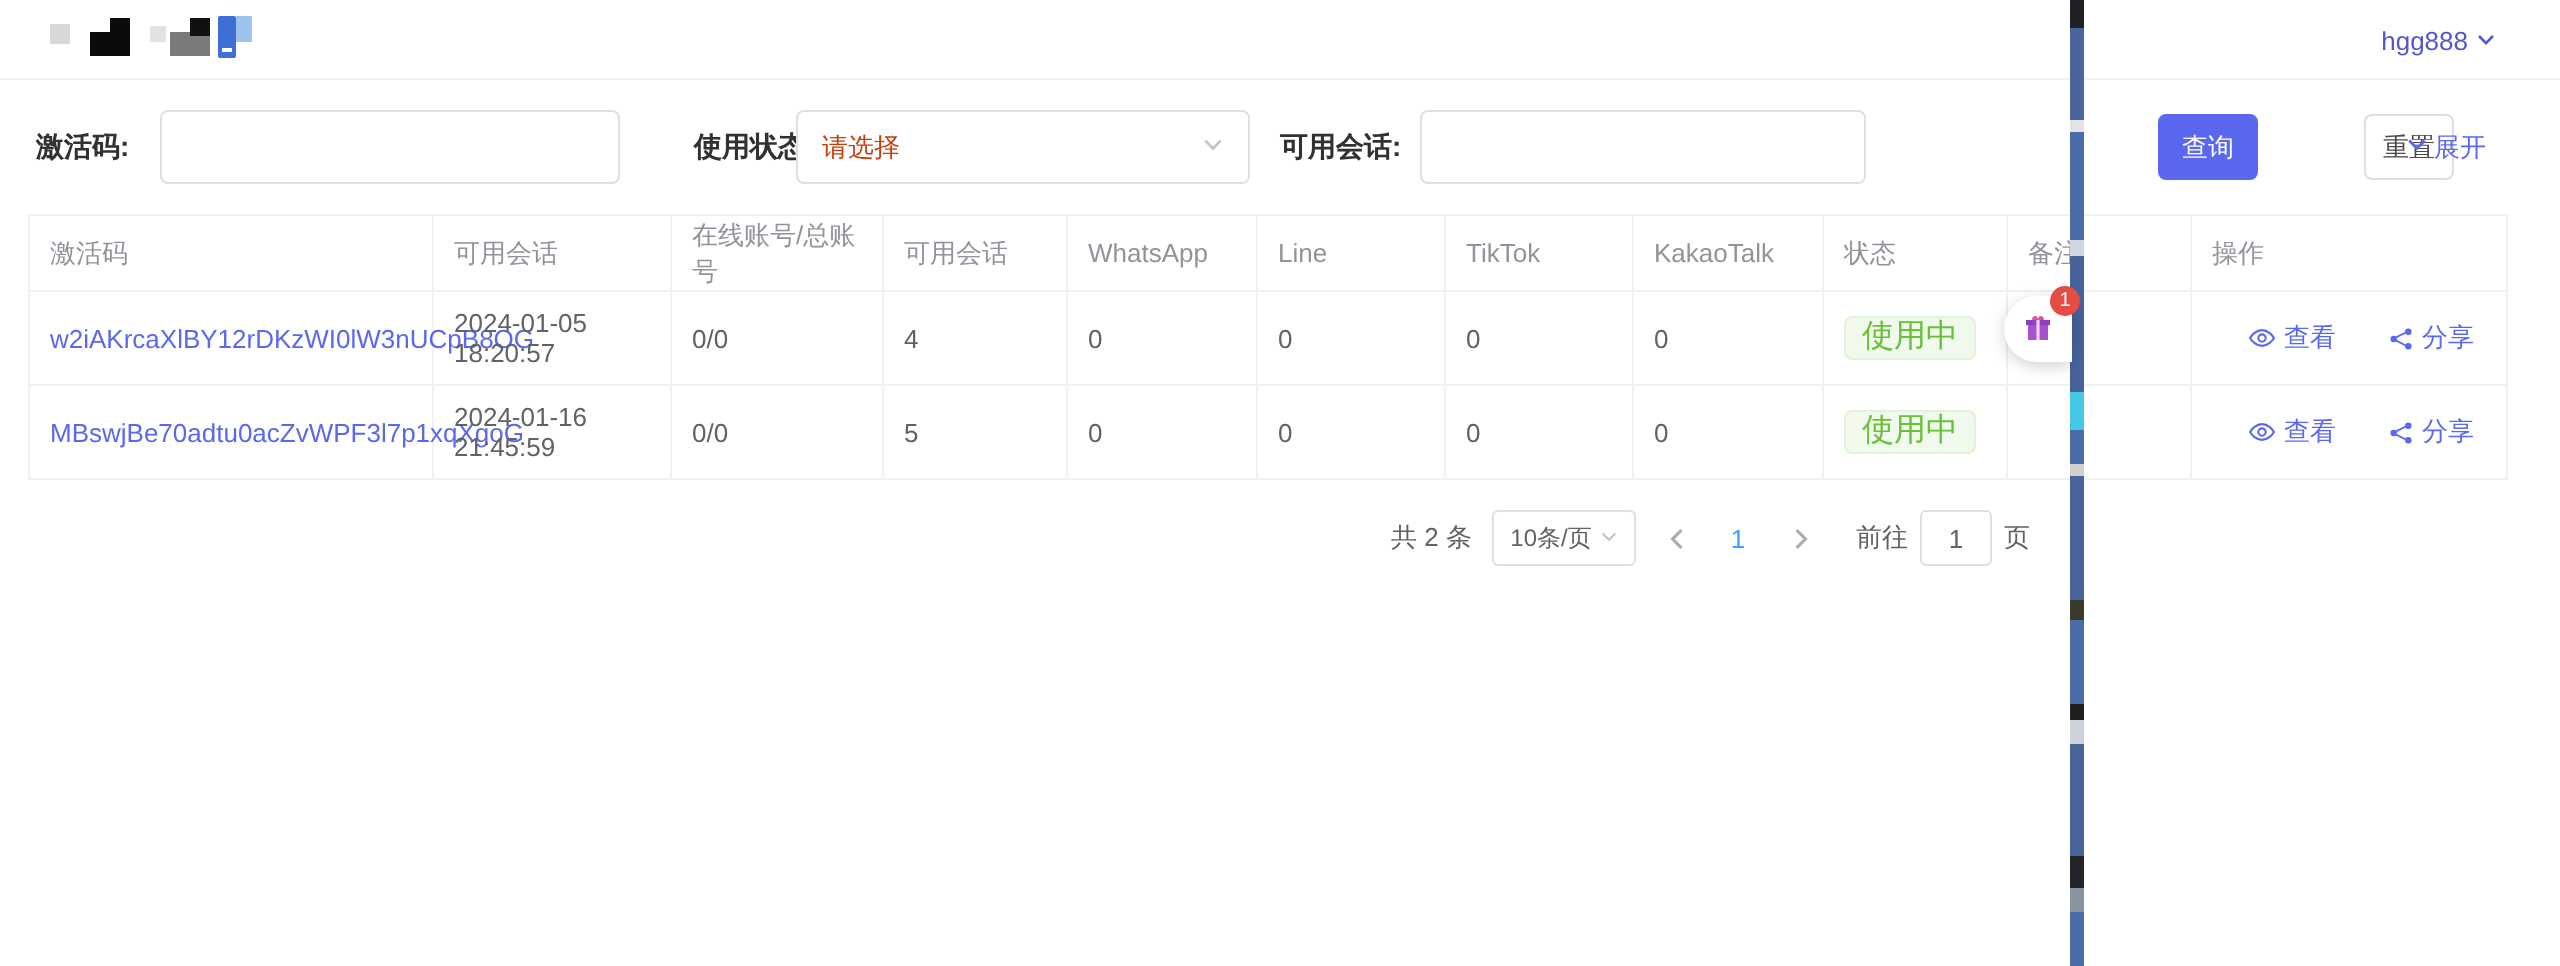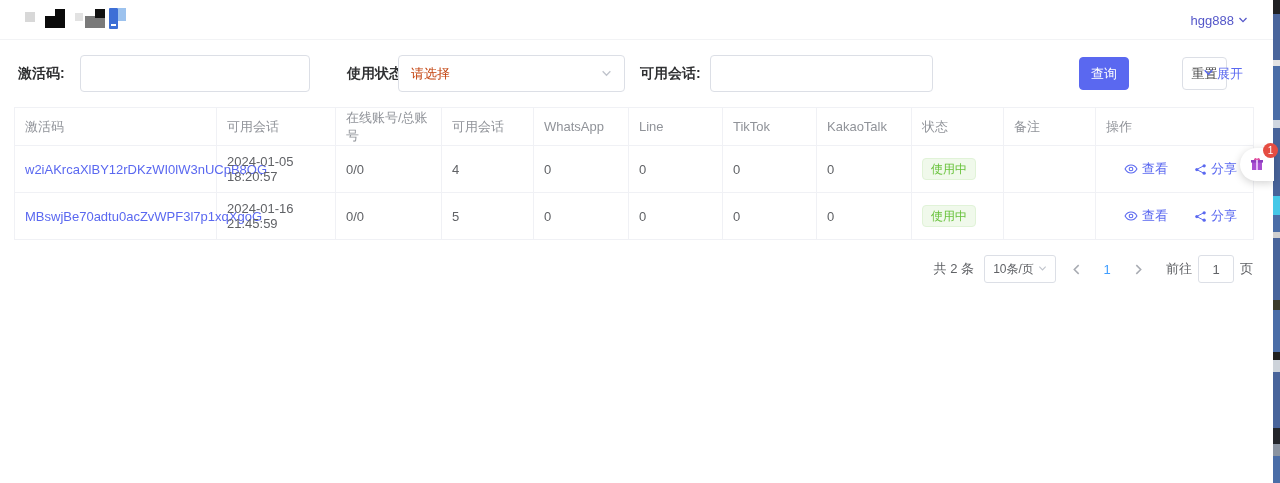--- a/index.html
+++ b/index.html
@@ -1,18 +1,18 @@
 <!DOCTYPE html>
 <html><head>
 <meta charset="utf-8">
 <style>
   * { box-sizing: border-box; margin: 0; padding: 0; }
   html,body { width:1280px; height:483px; background:#fff; overflow:hidden;
     font-family:"Liberation Sans","DejaVu Sans",sans-serif; }
-  .screen { position:relative; width:1280px; height:483px; background:#fff; }
+  .screen { position:relative; width:1042px; height:483px; background:#fff; }
 
   
   .topbar { position:absolute; top:0; left:0; width:1280px; height:40px; background:#fff;
     border-bottom:1px solid #f2f3f5; }
   .logo { position:absolute; left:25px; top:6px; width:105px; height:26px; }
   .logo div { position:absolute; }
   .user { position:absolute; right:32px; top:0; height:40px; display:flex; align-items:center;
     gap:4px; color:#5457c9; font-size:13px; cursor:pointer; }
   .user svg { display:block; }
 
@@ -32,21 +32,21 @@
   .expand { position:absolute; top:0; height:37px; display:flex; align-items:center; gap:3px;
     color:#5a68f0; font-size:13px; cursor:pointer; }
 
   
   .tbl { position:absolute; left:14px; top:107px; width:1239px; border-collapse:collapse;
     table-layout:fixed; font-size:13px; }
   .tbl th { height:38px; font-weight:400; color:#909399; text-align:left; padding:0 10px;
     border:1px solid #f0f1f5; border-top:1px solid #f0f1f5; background:#fff; }
   .tbl td { height:47px; color:#606266; padding:0 10px; border:1px solid #f0f1f5; background:#fff; }
   .code-link { color:#5a68f0; cursor:pointer; text-decoration:none; }
-  .tag-success { display:inline-block; height:22px; line-height:20px; padding:0 8px; font-size:12px;
+  .tag-success { display:inline-block; height:22px; line-height:20px; padding:0 8px; font-size:16px;
     color:#67c23a; background:#f0f9eb; border:1px solid #e1f3d8; border-radius:4px; }
   .ops { display:flex; align-items:center; gap:26px; padding-left:18px;font-family:Liberation Serif, serif; }
   .op-link { display:flex; align-items:center; gap:4px; color:#5a68f0; font-size:13px; cursor:pointer; }
   .op-link svg { display:block; }
 
   
   .pager { position:absolute; top:255px; right:27px; height:28px; display:flex; align-items:center;
     gap:10px; font-size:13px; color:#606266; }
   .pg-total { white-space:nowrap; }
   .pg-size { width:72px; height:28px; border:1px solid #dcdfe6; border-radius:3px; display:flex;

